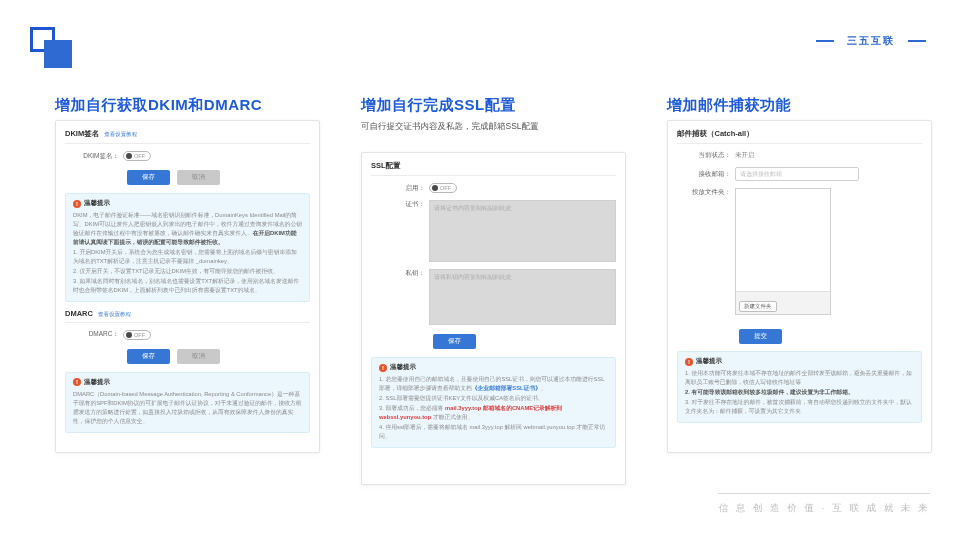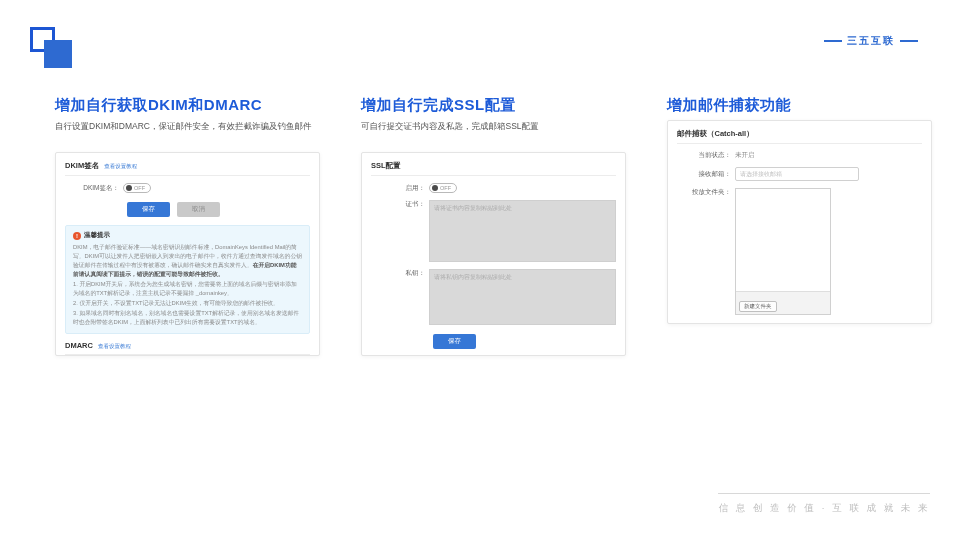--- a/index.html
+++ b/index.html
@@ -17,33 +17,33 @@
   .logo-mark { position:relative; width:46px; height:46px; flex-shrink:0; }
   .sq-outline { position:absolute; top:1px; left:0; width:25px; height:25px; border:3px solid #1d56d3; background:#fff; }
   .sq-fill { position:absolute; top:14px; left:14px; width:28px; height:28px; background:#2e6ad1; }
   .header-text { margin-left:12px; padding-top:2px; }
   .eyebrow { font-size:11px; font-weight:bold; color:#ddd0b6; letter-spacing:1.5px; }
   .page-title { font-size:22px; font-weight:bold; color:#1d56d3; margin-top:3px; letter-spacing:1px; }
 
   .brand { position:absolute; right:4px; top:4px; text-align:center; width:110px; }
   .brand-name { display:flex; align-items:center; justify-content:center; font-size:25px; font-weight:bold; color:#1d5bd8; line-height:1; }
   .eagle { width:24px; height:24px; margin:0 -1px; }
-  .brand-sub { margin-top:4px; display:flex; align-items:center; justify-content:center; gap:5px; }
+  .brand-sub { margin-top:4px; display:flex; align-items:center; justify-content:space-between; gap:5px; }
   .brand-sub-text { font-size:10px; font-weight:bold; color:#2e6ad1; letter-spacing:2px; }
   .brand-dash { width:18px; height:0; border-top:2px solid #2e6ad1; }
 
   
   .columns { position:absolute; top:96px; left:28px; right:28px; display:flex; gap:14px; }
   .col { flex:1; min-width:0;padding-left:27px; }
   .col-title { font-size:15px; font-weight:bold; color:#1d5bd8; letter-spacing:.5px; }
   .col-desc { font-size:8.5px; color:#555; margin-top:5px; line-height:1.55; min-height:27px; }
   .panel {
     margin-top:5px; background:#fff; border:1px solid #e4e4e4; border-radius:2px;
     box-shadow:0 1px 4px rgba(0,0,0,.05);
-    height:204px; padding:8px 9px; overflow:hidden;
+    height:333px; padding:8px 9px; overflow:hidden;
   }
 
   
   .sec-head { display:flex; align-items:baseline; gap:5px; padding-bottom:4px; border-bottom:1px solid #ececec; }
   .sec-title { font-size:7.5px; font-weight:bold; color:#333; }
   .sec-link { font-size:5.5px; color:#3a7bd5; cursor:pointer; }
   .form-row { display:flex; align-items:center; margin-top:7px; }
   .form-row.top { align-items:flex-start; }
   .form-label { width:58px; text-align:right; font-size:6.5px; color:#666; flex-shrink:0; padding-right:4px; }
   .toggle { display:inline-flex; align-items:center; gap:2px; border:1px solid #b9b9b9; border-radius:8px; padding:1px 5px 1px 2px; background:#fff; cursor:pointer; }
@@ -106,21 +106,20 @@
       <span class="brand-sub-text">三五互联</span>
       <span class="brand-dash"></span>
     </div>
   </div>
 </div>
 
 <div class="columns">
 
   <div class="col">
     <div class="col-title">增加自行获取DKIM和DMARC</div>
-    <div class="col-desc">自行设置DKIM和DMARC，保证邮件安全，有效拦截诈骗及钓鱼邮件</div>
     <div class="panel">
 
       <div class="sec-head">
         <span class="sec-title">DKIM签名</span>
         <span class="sec-link">查看设置教程</span>
       </div>
       <div class="form-row">
         <span class="form-label">DKIM签名：</span>
         <span class="toggle">
           <span class="toggle-dot"></span>

